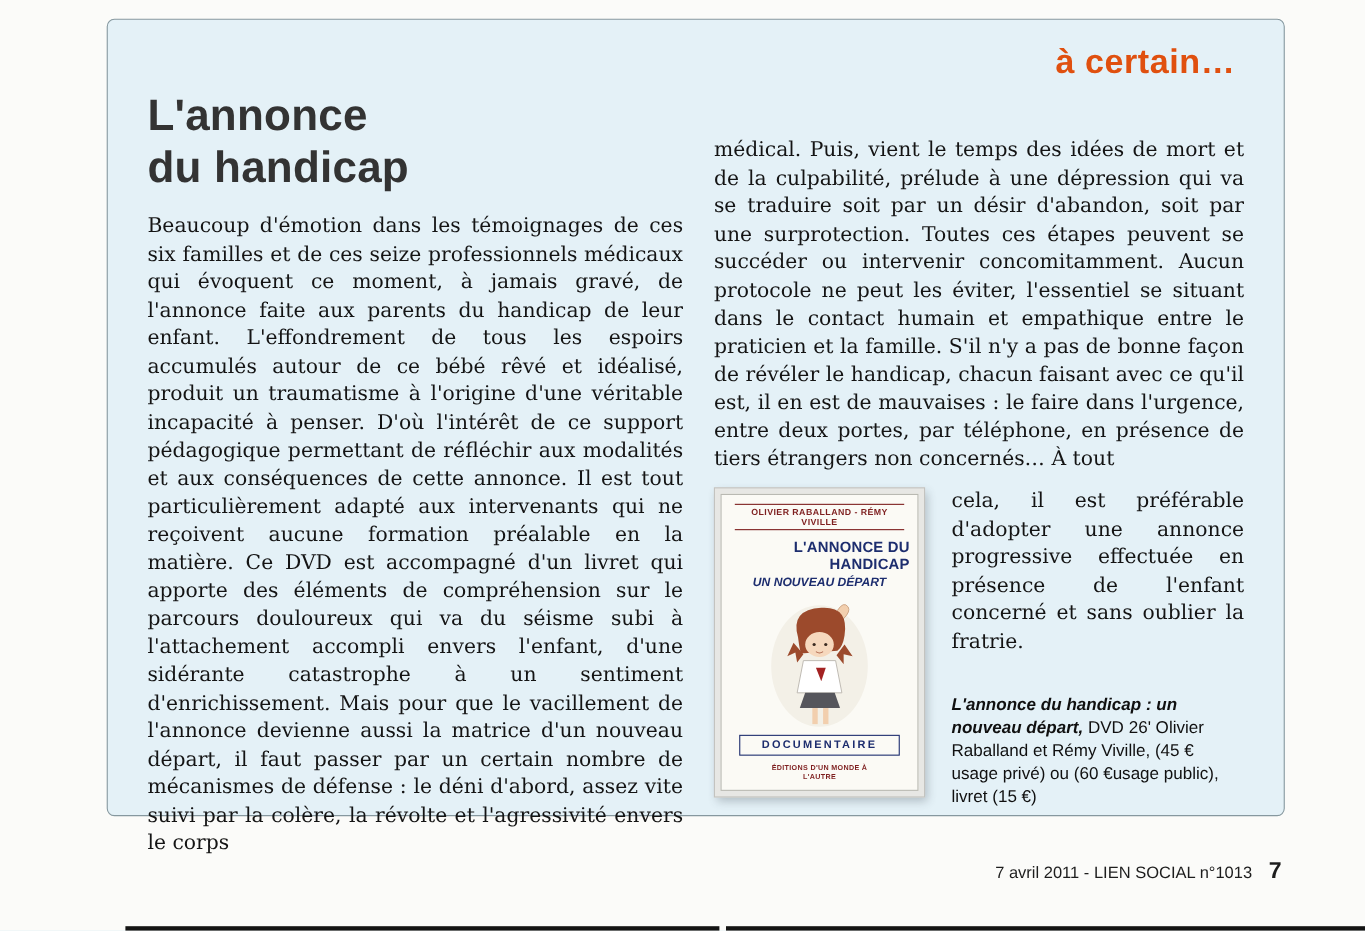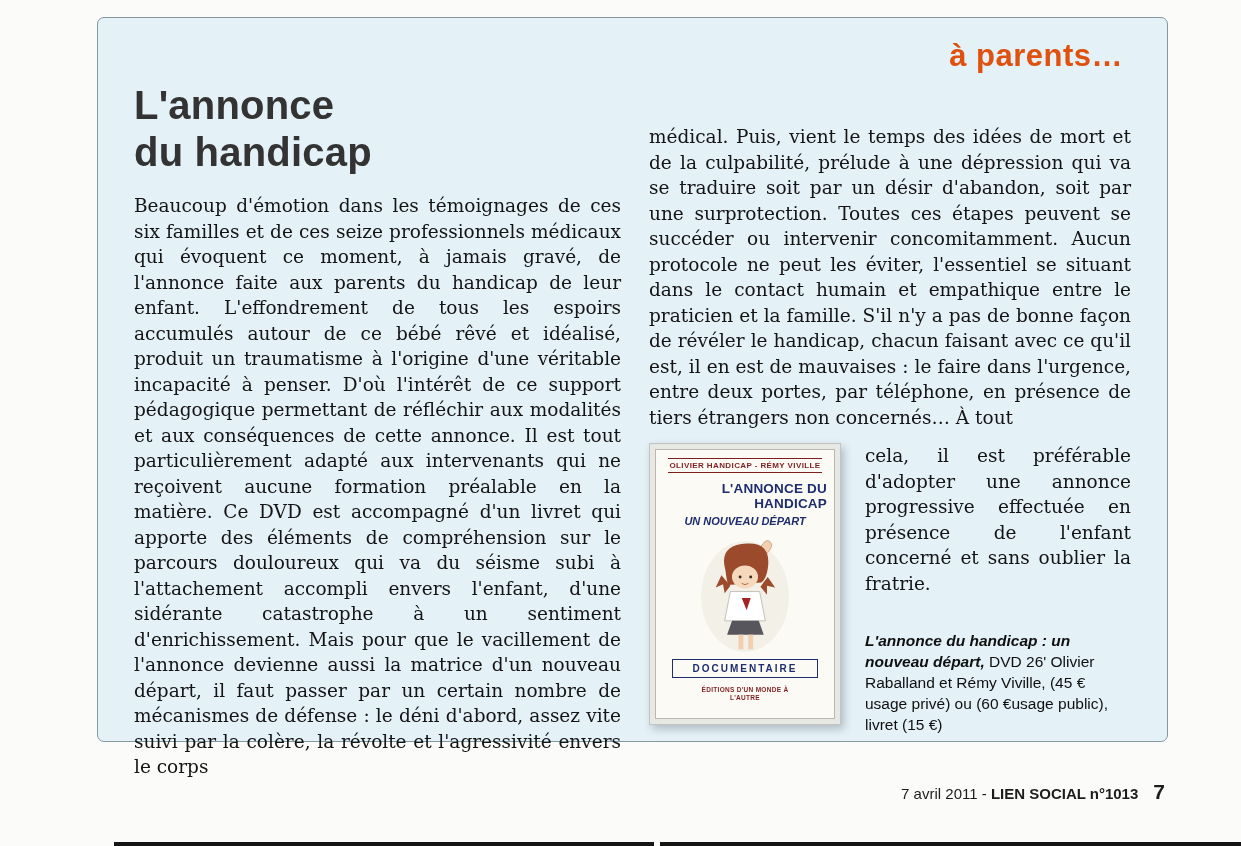--- a/index.html
+++ b/index.html
@@ -137,59 +137,59 @@
   .caption p{margin:0;}
   .cap-lead{font-weight:bold;font-style:italic;}
   
   .page-footer{
     position:absolute;
     top:780px;right:76px;
     display:flex;align-items:baseline;
     font-size:15px;
     color:#1d1d1d;
   }
-  .footer-magazine{font-weight:bold;white-space:pre;}
+  .footer-magazine{font-weight:normal;white-space:pre;}
   .footer-date{white-space:pre;}
   .page-number{
     font-weight:bold;
     font-size:21px;
     margin-left:15px;
   }
   
   .scan-edge{position:absolute;height:4px;background:#141414;bottom:0;}
   .scan-edge.left{left:114px;width:540px;}
   .scan-edge.right{left:660px;width:581px;}
 </style>
 </head>
 <body>
 
 <div>
 
   <div class="article-panel">
 
-    <div class="signal-label">à parents…</div>
+    <div class="signal-label">à certain…</div>
 
     <div class="columns">
 
       <div class="col-left">
         <h1 class="article-title">
           <span>L'annonce</span>
           <span>du handicap</span>
         </h1>
         <p class="body-text">Beaucoup d'émotion dans les témoignages de ces six familles et de ces seize professionnels médicaux qui évoquent ce moment, à jamais gravé, de l'annonce faite aux parents du handicap de leur enfant. L'effondrement de tous les espoirs accumulés autour de ce bébé rêvé et idéalisé, produit un traumatisme à l'origine d'une véritable incapacité à penser. D'où l'intérêt de ce support pédagogique permettant de réfléchir aux modalités et aux conséquences de cette annonce. Il est tout particulièrement adapté aux intervenants qui ne reçoivent aucune formation préalable en la matière. Ce DVD est accompagné d'un livret qui apporte des éléments de compréhension sur le parcours douloureux qui va du séisme subi à l'attachement accompli envers l'enfant, d'une sidérante catastrophe à un sentiment d'enrichissement. Mais pour que le vacillement de l'annonce devienne aussi la matrice d'un nouveau départ, il faut passer par un certain nombre de mécanismes de défense : le déni d'abord, assez vite suivi par la colère, la révolte et l'agressivité envers le corps</p>
       </div>
 
       <div class="col-right">
         <p class="body-text top-text">médical. Puis, vient le temps des idées de mort et de la culpabilité, prélude à une dépression qui va se traduire soit par un désir d'abandon, soit par une surprotection. Toutes ces étapes peuvent se succéder ou intervenir concomitamment. Aucun protocole ne peut les éviter, l'essentiel se situant dans le contact humain et empathique entre le praticien et la famille. S'il n'y a pas de bonne façon de révéler le handicap, chacun faisant avec ce qu'il est, il en est de mauvaises : le faire dans l'urgence, entre deux portes, par téléphone, en présence de tiers étrangers non concernés… À tout</p>
 
         <div class="media-row">
 
           <div class="dvd-case">
             <div class="dvd-inner">
-              <div class="cover-authors">OLIVIER HANDICAP - RÉMY VIVILLE</div>
+              <div class="cover-authors">OLIVIER RABALLAND - RÉMY VIVILLE</div>
               <div class="cover-title">L'ANNONCE DU HANDICAP</div>
               <div class="cover-subtitle">UN NOUVEAU DÉPART</div>
               <div class="cover-art">
                 <svg width="112" height="122" viewBox="0 0 120 150" aria-hidden="true">
                   <ellipse cx="60" cy="78" rx="54" ry="68" fill="#f3f0e7"></ellipse>
                   <path d="M80 16 q7 -11 12 -4 q3 5 -5 13 l-11 13 -9 -7 z" fill="#f2cfae" stroke="#c9a07e" stroke-width="1"></path>
                   <path d="M36 46 q-9 -31 26 -33 q31 -2 26 31 q-2 13 -8 17 l-41 3 q-2 -9 -3 -18 z" fill="#9c4a2c"></path>
                   <path d="M31 52 l-7 15 9 -4 2 11 7 -9 z" fill="#9c4a2c"></path>
                   <path d="M88 54 l9 13 -10 -2 0 11 -8 -10 z" fill="#9c4a2c"></path>
                   <ellipse cx="60" cy="54" rx="16" ry="14" fill="#f6d8bd"></ellipse>

